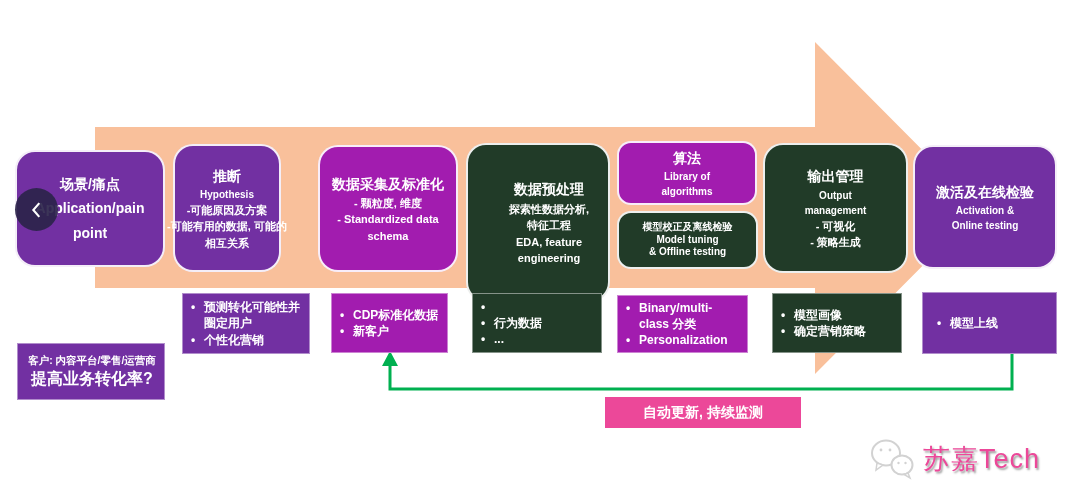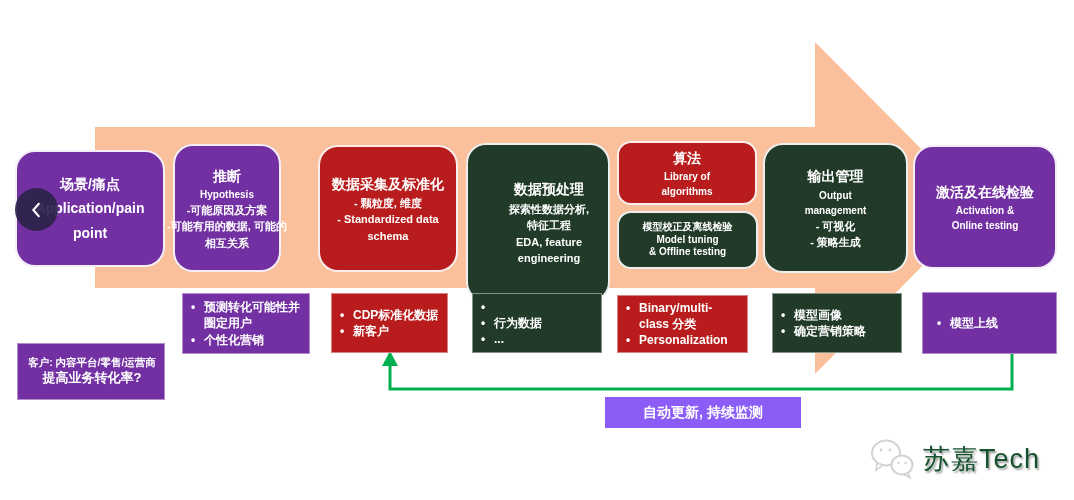--- a/index.html
+++ b/index.html
@@ -10,59 +10,59 @@
   svg.layer{position:absolute;left:0;top:0;}
   
   .stage{
     position:absolute;z-index:2;border-radius:20px;
     border:2px solid rgba(255,255,255,.92);
     display:flex;flex-direction:column;justify-content:center;align-items:center;
     text-align:center;color:#fff;font-weight:700;
     padding:3px 7px;box-sizing:border-box;
   }
   .purple{background:#7230A2;}
-  .green{background:#b91c1c;}
+  .green{background:#a21caf;}
   .dark{background:#213B28;}
   .line{white-space:nowrap;}
   .s-lg{font-size:14px;line-height:1.6;}
   .s-md{font-size:10px;line-height:1.5;}
   .s-sm{font-size:11px;line-height:1.5;}
   .s-xs{font-size:10.5px;line-height:1.4;}
   .tight .line{line-height:1.25;}
   .roomy .line{line-height:1.75;}
   
   .detail{
     position:absolute;z-index:2;border:1px solid rgba(255,255,255,.45);
     display:flex;flex-direction:column;justify-content:center;
     color:#fff;font-weight:700;font-size:12px;
     padding:5px 6px 5px 8px;box-sizing:border-box;text-align:left;
   }
   .detail.centered{align-items:center;text-align:center;}
-  .detail .s-lg{font-size:13px;line-height:1.45;}
+  .detail .s-lg{font-size:16px;line-height:1.45;}
   .brow{display:flex;gap:6px;line-height:1.35;}
   .b{flex:0 0 7px;}
   
   #feedback-label{
     position:absolute;left:605px;top:397px;width:196px;height:31px;z-index:3;
-    background:#8b5cf6;color:#fff;font-weight:700;font-size:14px;
+    background:#ec4899;color:#fff;font-weight:700;font-size:14px;
     display:flex;align-items:center;justify-content:center;
   }
   
   #prev-btn{
     position:absolute;left:15px;top:188px;width:43px;height:43px;z-index:5;
     border-radius:50%;background:rgba(43,36,74,.92);
     display:flex;align-items:center;justify-content:center;cursor:pointer;
   }
   
   #watermark{
     position:absolute;left:868px;top:437px;z-index:4;height:44px;
     display:flex;align-items:center;gap:7px;
   }
   #watermark .wm-text{
-    font-size:27px;letter-spacing:1px;color:#14532d;font-weight:400;
+    font-size:27px;letter-spacing:1px;color:#ec4899;font-weight:400;
     text-shadow:1.5px 1.5px 2px rgba(150,150,150,.9), -0.5px -0.5px 0 #fff;
   }
 </style>
 </head>
 <body>
 
 <div id="canvas">
 
   <svg class="layer" width="1074" height="500" style="z-index:0">
     <polygon points="95,127 815,127 815,42 980,208 815,374 815,288 95,288" fill="#F9C09B"></polygon>

